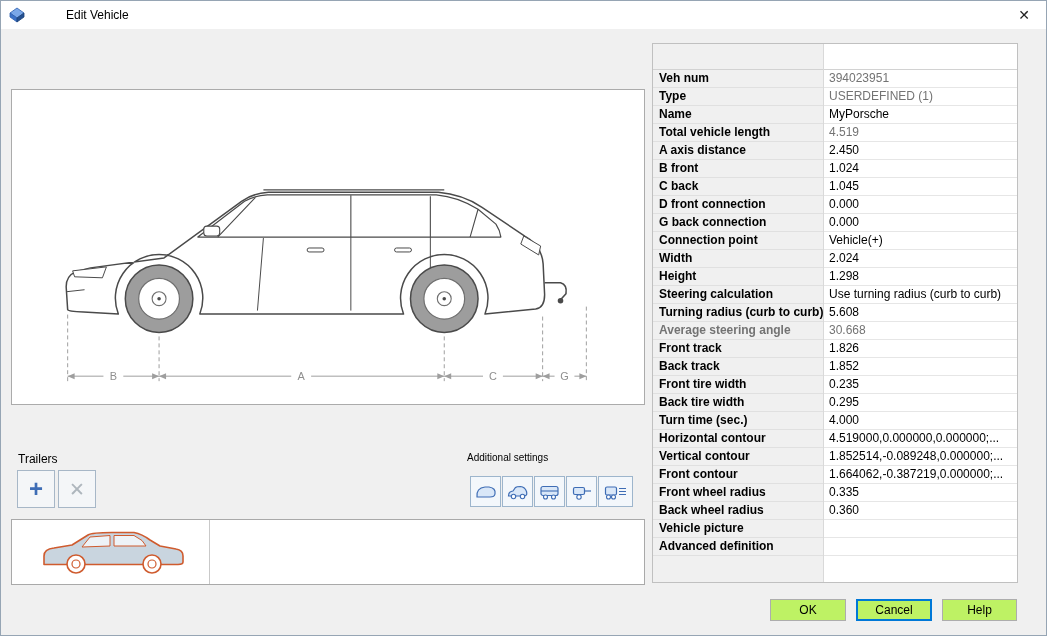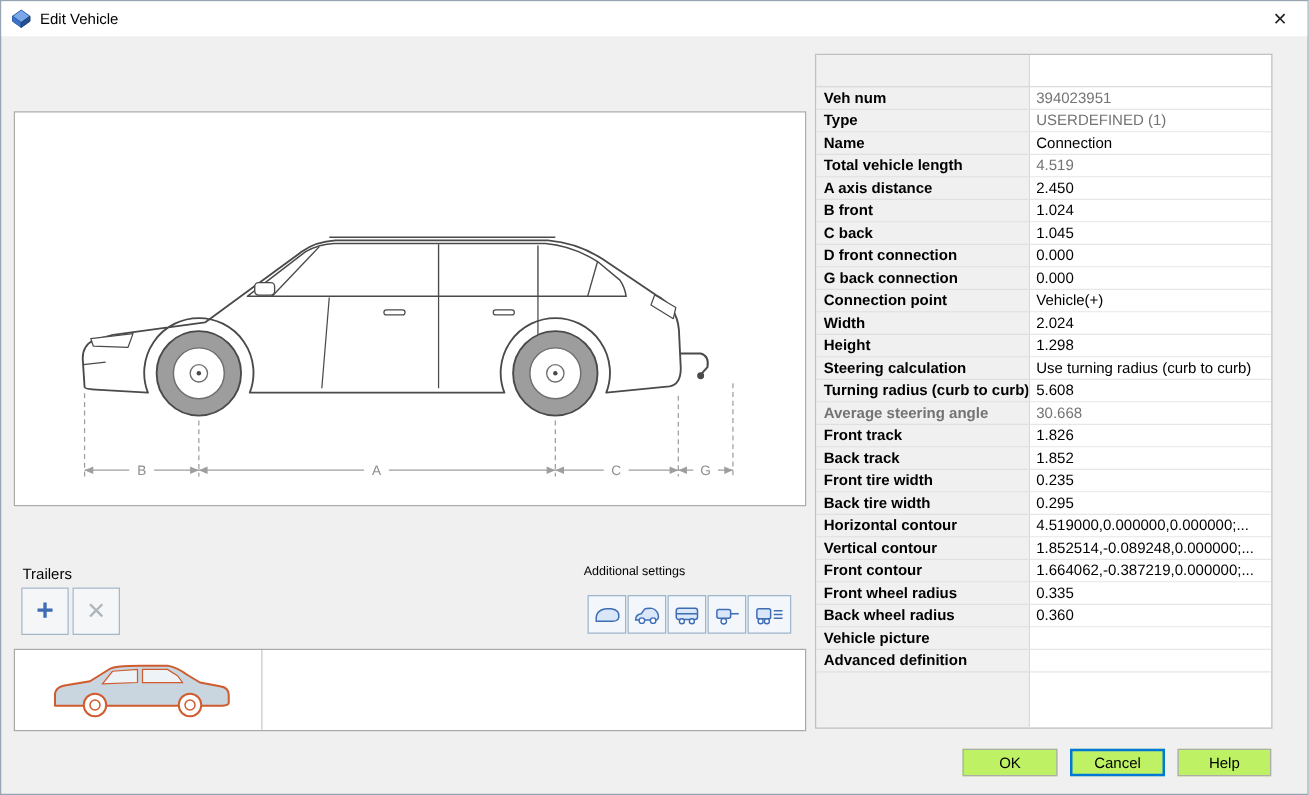--- a/index.html
+++ b/index.html
@@ -4,21 +4,21 @@
 <style>
   * { margin:0; padding:0; box-sizing:border-box; }
   html,body { width:1047px; height:636px; background:#fff; }
   body { font-family:"Liberation Sans","DejaVu Sans",sans-serif; font-size:12px; color:#000; }
 
   .dialog { position:relative; width:1047px; height:636px; background:#f0f0f0;
             border:1px solid #96a5b4; overflow:hidden; }
 
   
   .titlebar { position:absolute; left:0; top:0; width:100%; height:28px; background:#ffffff;
-              display:flex; align-items:center; padding-left:8px; }
+              display:flex; align-items:center; padding-left:8px;gap:34px; }
   .titlebar .app-icon { width:16px; height:16px; margin-right:7px; display:inline-flex; }
   .titlebar .title { font-size:12px; color:#000; }
   .titlebar .close { position:absolute; right:0; top:0; width:44px; height:28px;
                      display:flex; align-items:center; justify-content:center;
                      font-size:14px; color:#222; cursor:pointer; }
 
   
   .preview-panel { position:absolute; left:10px; top:88px; width:634px; height:316px;
                    background:#fff; border:1px solid #ababab; }
 
@@ -216,21 +216,21 @@
         <div class="prow">
           <div class="pcell plabel">Veh num</div>
           <div class="pcell pvalue dim">394023951</div>
         </div>
         <div class="prow">
           <div class="pcell plabel">Type</div>
           <div class="pcell pvalue dim">USERDEFINED (1)</div>
         </div>
         <div class="prow">
           <div class="pcell plabel">Name</div>
-          <div class="pcell pvalue">Connection</div>
+          <div class="pcell pvalue">MyPorsche</div>
         </div>
         <div class="prow">
           <div class="pcell plabel">Total vehicle length</div>
           <div class="pcell pvalue dim">4.519</div>
         </div>
         <div class="prow">
           <div class="pcell plabel">A axis distance</div>
           <div class="pcell pvalue">2.450</div>
         </div>
         <div class="prow">
@@ -281,20 +281,24 @@
           <div class="pcell plabel">Back track</div>
           <div class="pcell pvalue">1.852</div>
         </div>
         <div class="prow">
           <div class="pcell plabel">Front tire width</div>
           <div class="pcell pvalue">0.235</div>
         </div>
         <div class="prow">
           <div class="pcell plabel">Back tire width</div>
           <div class="pcell pvalue">0.295</div>
+        </div>
+        <div class="prow">
+          <div class="pcell plabel">Turn time (sec.)</div>
+          <div class="pcell pvalue">4.000</div>
         </div>
         <div class="prow">
           <div class="pcell plabel">Horizontal contour</div>
           <div class="pcell pvalue">4.519000,0.000000,0.000000;...</div>
         </div>
         <div class="prow">
           <div class="pcell plabel">Vertical contour</div>
           <div class="pcell pvalue">1.852514,-0.089248,0.000000;...</div>
         </div>
         <div class="prow">

